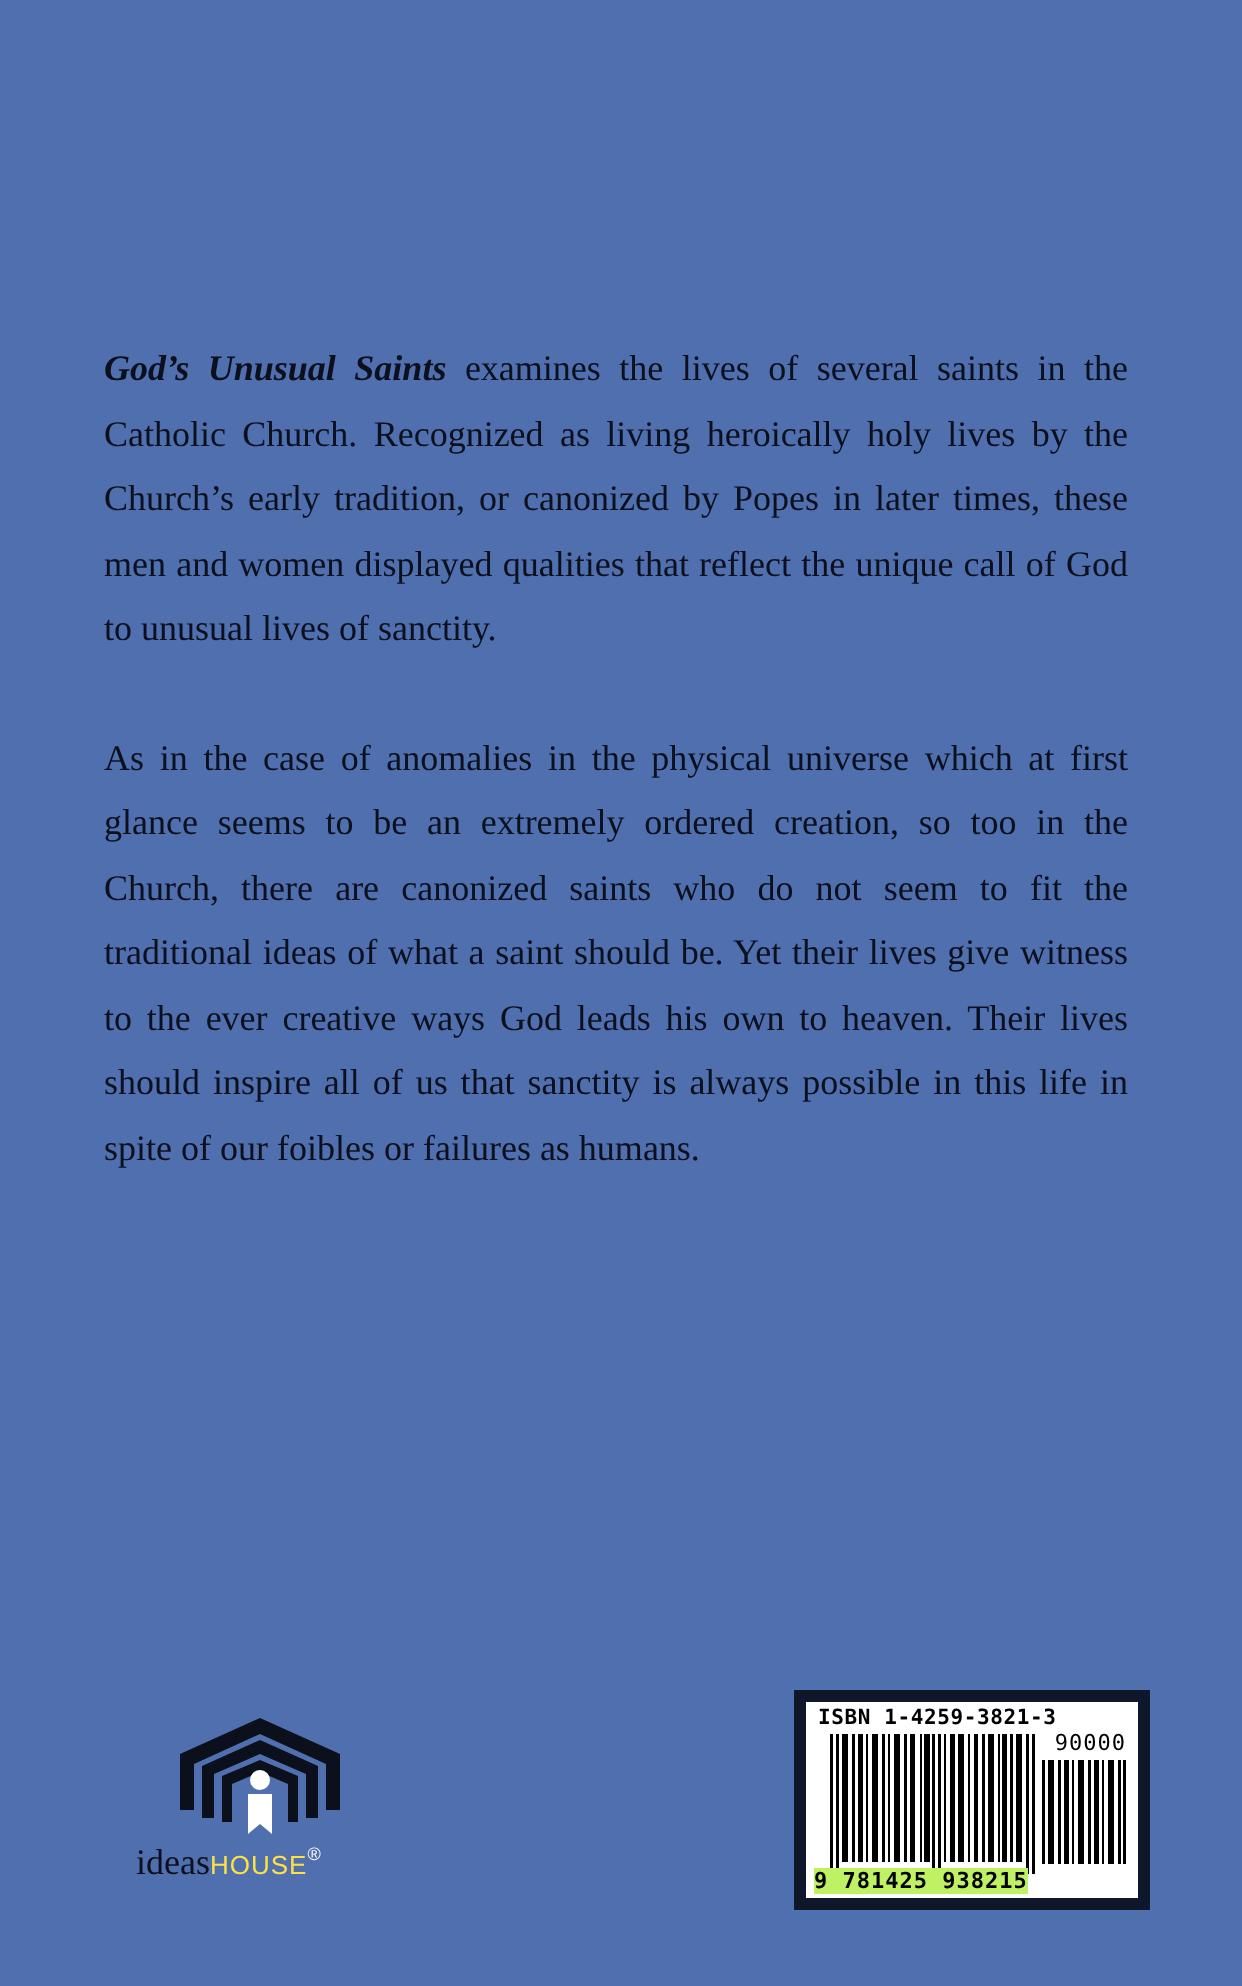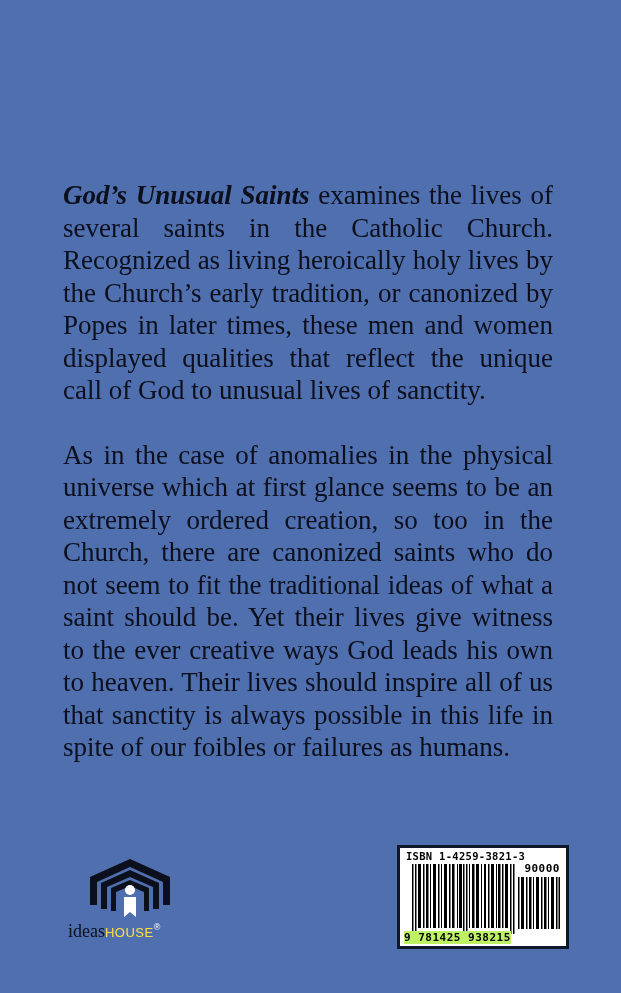--- a/index.html
+++ b/index.html
@@ -10,22 +10,22 @@
       overflow: hidden;
       font-family: "Liberation Serif", "DejaVu Serif", serif;
       color: #0c0f1c;
     }
     .blurb {
       position: absolute;
       left: 48px; top: 164px;
       width: 520px;
     }
     .para {
-      margin: 15px;
-      font-size: 27px;
+      margin: 4px;
+      font-size: 18px;
       line-height: 32.5px;
       text-align: justify;
       text-align-last: left;
     }
     .para + .para { margin-top: 32px; font-family: Liberation Serif, serif; }
     .book-title { font-weight: bold; font-style: italic; }
 
     .publisher {
       position: absolute;
       left: 60px; top: 855px;
@@ -46,31 +46,31 @@
       color: #fde047;
       letter-spacing: 0.5px;
     }
     .pub-name .reg { font-size: 9px; vertical-align: super; color: #ffffff; font-family: "Liberation Sans", sans-serif; }
 
     .barcode-box {
       position: absolute;
       left: 397px; top: 845px;
       width: 166px; height: 98px;
       background: #ffffff;
-      border: 3px solid #0f172a;
+      border: 6px solid #0f172a;
       font-family: "DejaVu Sans Mono", monospace;
       color: #000;
     }
     .isbn-label {
       position: absolute; left: 6px; top: 2px;
       font-size: 10.5px; font-weight: bold; letter-spacing: 0.3px;
     }
     .price-code {
       position: absolute; right: 6px; top: 14px;
-      font-size: 11px; font-weight: bold; letter-spacing: 0.5px;
+      font-size: 11px; font-weight: normal; letter-spacing: 0.5px;
     }
     .bars-main { position: absolute; left: 12px; top: 16px; }
     .bars-addon { position: absolute; left: 118px; top: 29px; }
     .ean-digits {
       position: absolute; left: 4px; bottom: 2px;
       font-size: 11px; font-weight: bold; letter-spacing: 0.5px;
       background: #bef264;
     }
   </style>
 </head>

